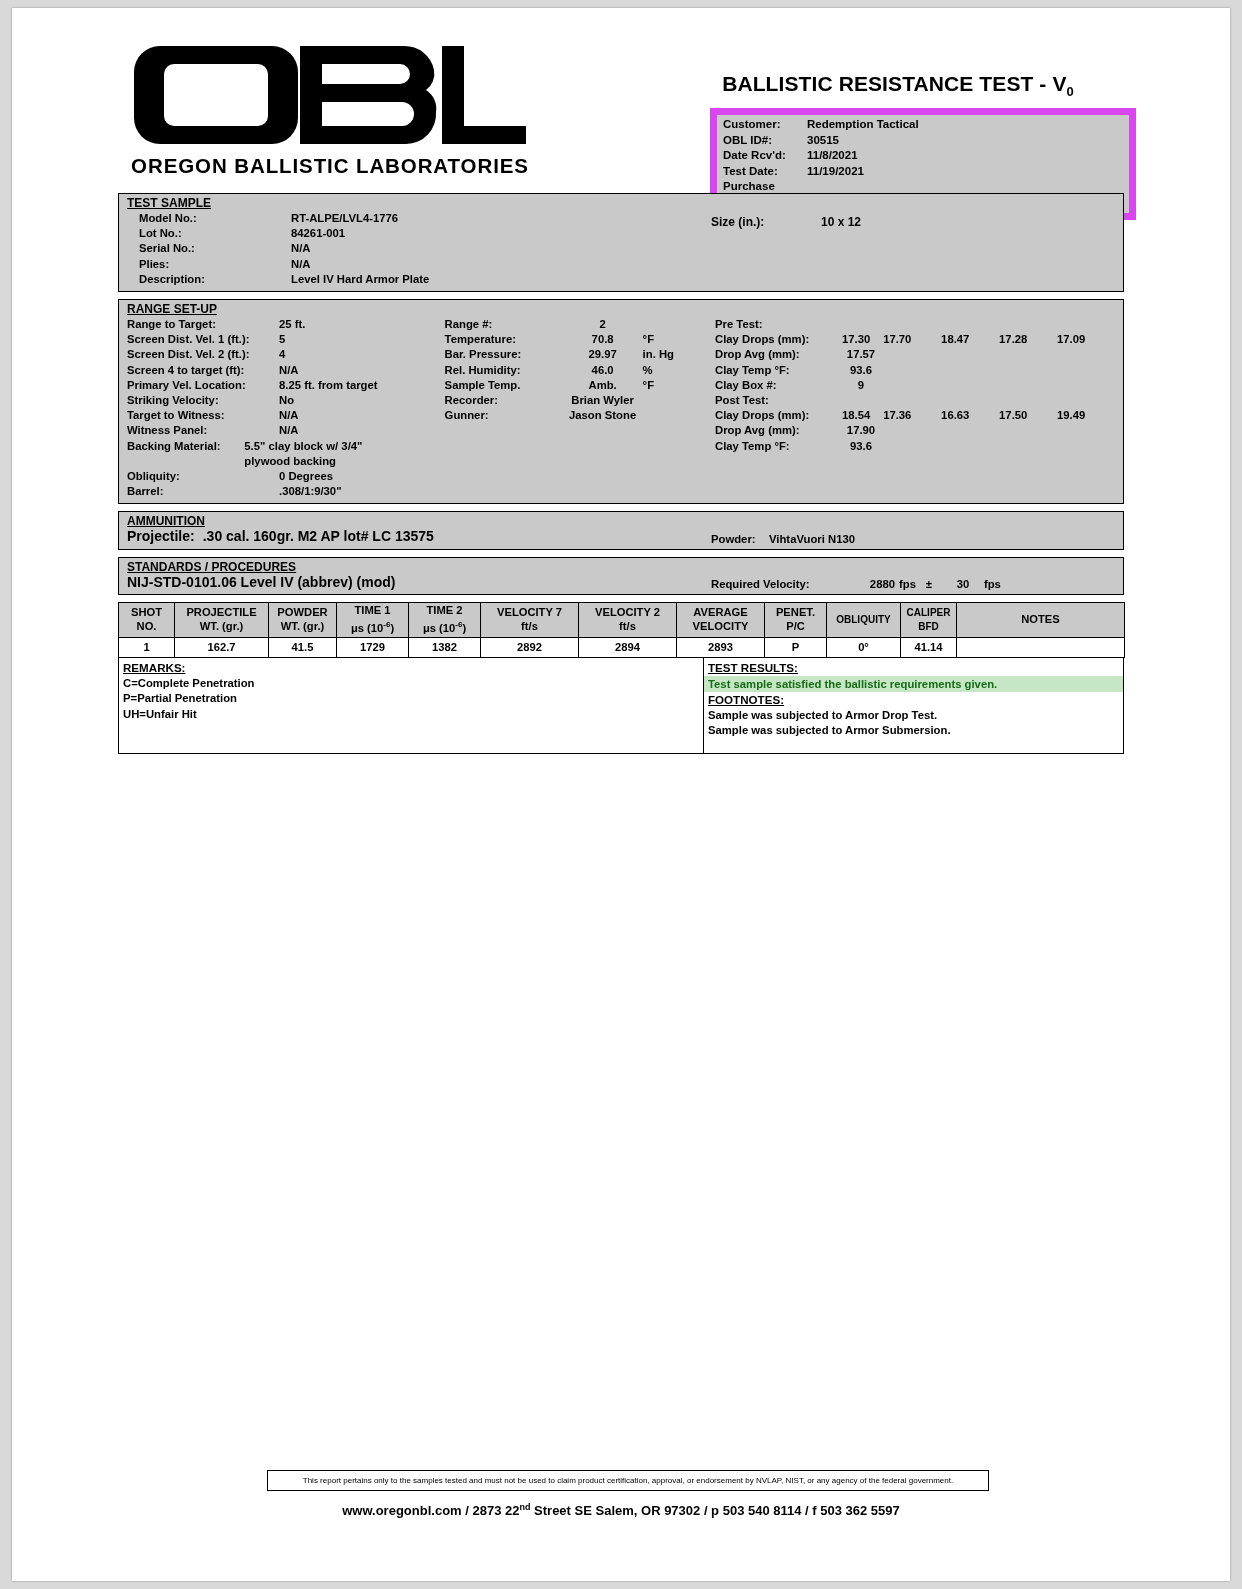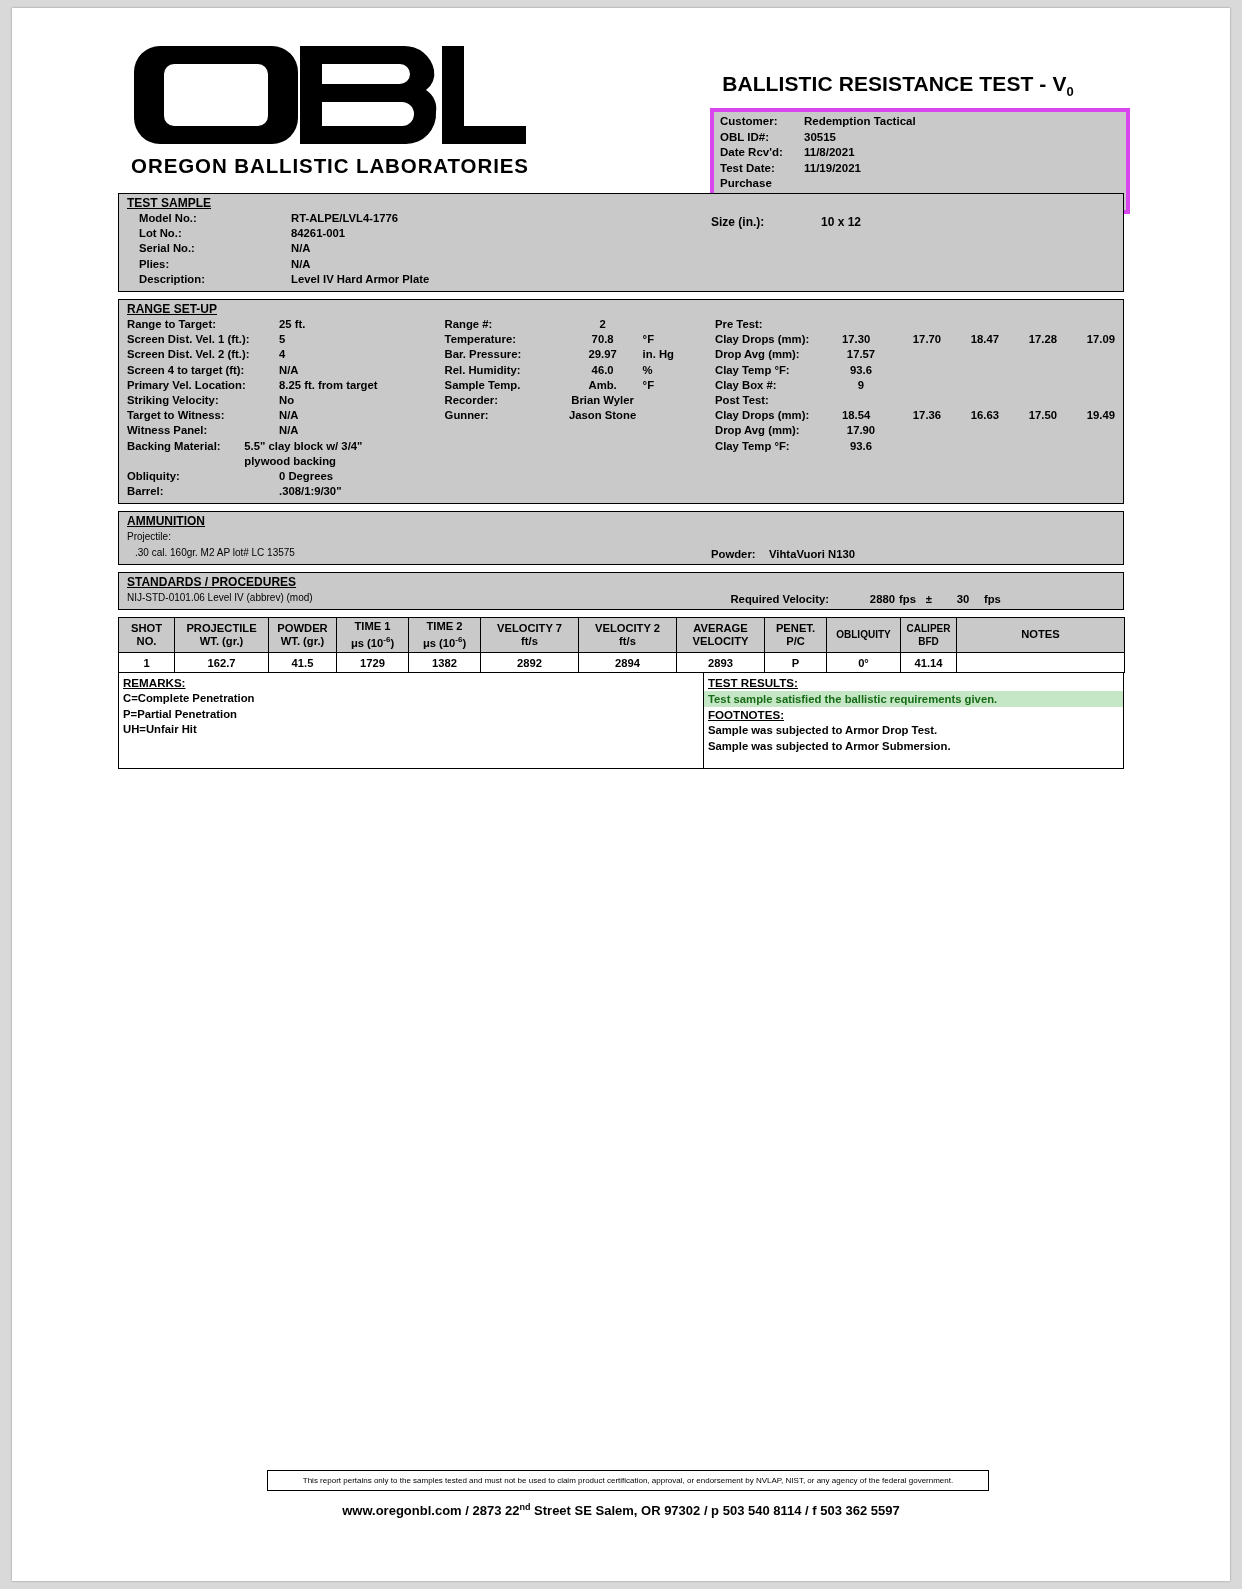--- a/index.html
+++ b/index.html
@@ -61,21 +61,21 @@
     color: #000;
     letter-spacing: 0.1px;
   }
   .title sub { font-size: 13px; }
 
   .cust-box {
     position: absolute;
     left: 592px;
     top: 72px;
     width: 412px;
-    border: 4px solid #d946ef;
+    border: 7px solid #d946ef;
     background: #c9c9c9;
     padding: 2px 0 3px 0;
   }
   .cust-row {
     display: flex;
     font-size: 11.5px;
     font-weight: bold;
     line-height: 15.5px;
     padding: 0 6px;
   }
@@ -120,34 +120,33 @@
   
   .range-cols { display: flex; gap: 36px; }
   .col-a { width: 322px; }
   .col-b { width: 268px; }
   .col-c { width: 400px; }
   .col-b .k { width: 118px; }
   .col-b .v { width: 80px; text-align: center; }
   .col-b .u { }
   .col-c .k { width: 118px; }
   .col-c .v { width: 56px; text-align: center; }
-  .col-c .x { width: 60px; text-align: right; }
+  .col-c .x { width: 60px; text-align: left; }
   .sub-head {
     font-size: 11.3px;
     font-weight: bold;
     line-height: 15.2px;
   }
 
   
   .inline-row {
     display: flex;
-    font-size: 10px;
-    font-weight: normal;
+    font-size: 14px;
+    font-weight: bold;
     line-height: 15.2px;
-    flex-direction: column;
   }
   .inline-row .k { }
   .inline-row .v { margin-left: 8px; }
   .ammo-right {
     position: absolute;
     left: 592px;
     bottom: 4px;
     font-size: 11.3px;
     font-weight: bold;
     display: flex;
@@ -156,21 +155,21 @@
 
   .std-right {
     position: absolute;
     left: 592px;
     bottom: 4px;
     font-size: 11.3px;
     font-weight: bold;
     display: flex;
     align-items: baseline;
   }
-  .std-right .k { width: 118px; text-align: right; }
+  .std-right .k { width: 118px; }
   .std-right .v { width: 66px; text-align: right; }
   .std-right .pm { width: 26px; text-align: center; }
   .std-right .tol { width: 42px; text-align: center; }
 
   
   table.data {
     margin-top: 7px;
     border-collapse: collapse;
     width: 1006px;
     table-layout: fixed;

